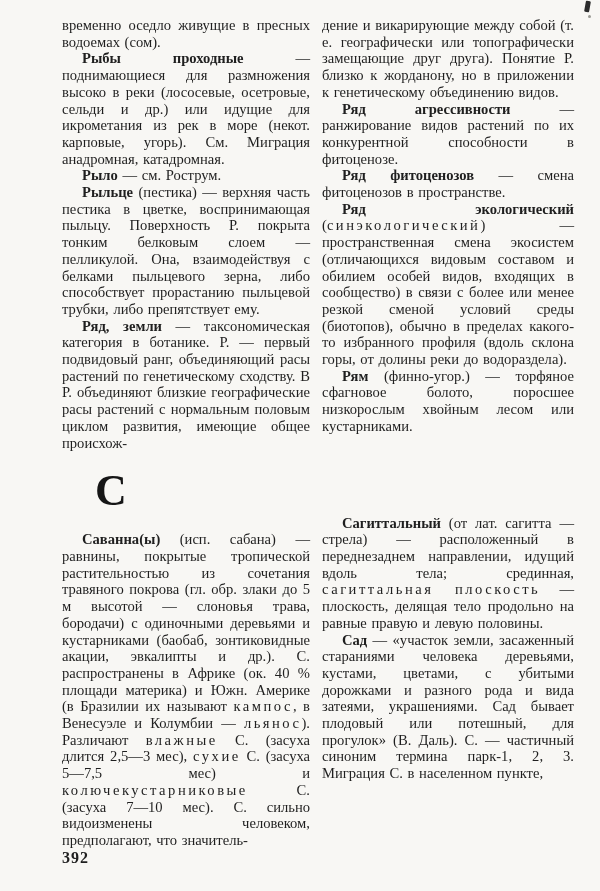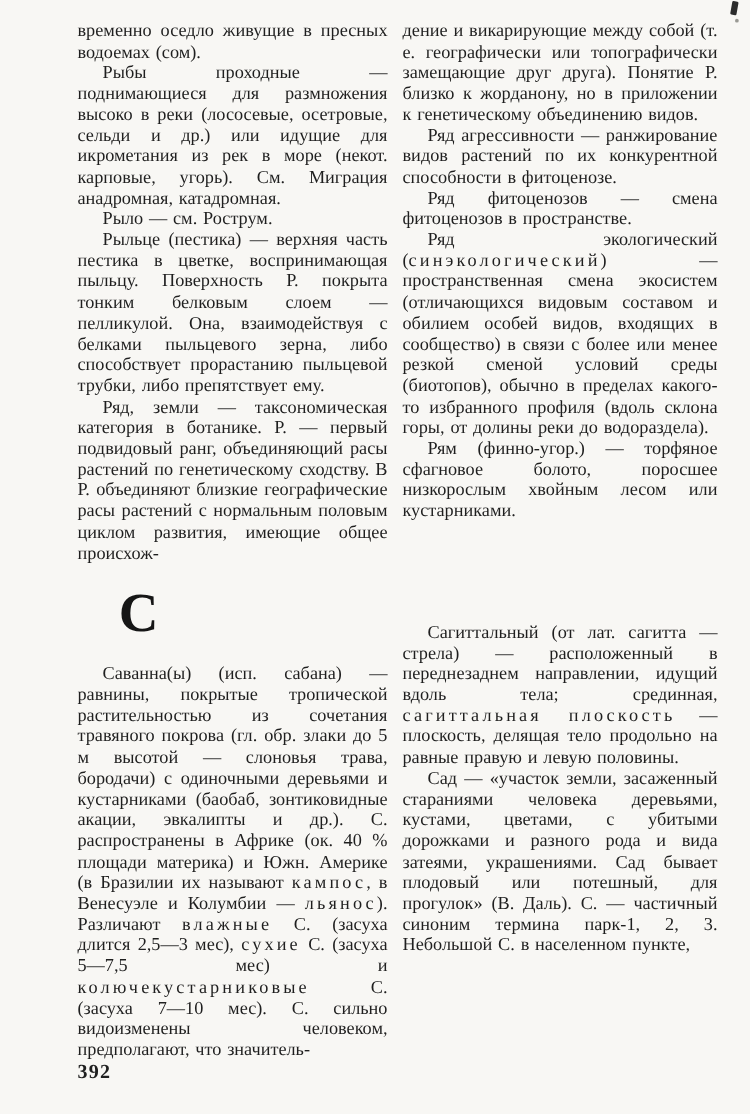--- a/index.html
+++ b/index.html
@@ -17,21 +17,21 @@
     top: 17px;
     font-size: 14.6px;
     line-height: 16.7px;
     text-align: justify;
     word-spacing: 1px;
   }
   .col-left  { left: 62px;  width: 248px; }
   .col-right { left: 322px; width: 252px; }
   .para { margin: 0; }
   .para.indent { text-indent: 20px; }
-  .b  { font-weight: normal; }
+  .b  { font-weight: bold; }
   .i  { }
   .sp { letter-spacing: 2.5px; }
   .section-heading {
     font-weight: bold;
     font-size: 44px;
     line-height: 48px;
     margin: 16px 0 16px 33px;
     text-align: left;
     color: #161616;
   }
@@ -69,18 +69,18 @@
       <p class="para indent"><span class="b">Саванна(ы)</span><span> (исп. сабана) — равнины, покрытые тропической растительностью из сочетания травяного покрова (гл. обр. злаки до 5 м высотой — слоновья трава, бородачи) с одиночными деревьями и кустарниками (баобаб, зонтиковидные акации, эвкалипты и др.). С. распространены в Африке (ок. 40 % площади материка) и Южн. Америке (в Бразилии их называют </span><span class="sp">кампос</span><span>, в Венесуэле и Колумбии — </span><span class="sp">льянос</span><span>). Различают </span><span class="sp">влажные</span><span> С. (засуха длится 2,5—3 мес), </span><span class="sp">сухие</span><span> С. (засуха 5—7,5 мес) и </span><span class="sp">колючекустарниковые</span><span> С. (засуха 7—10 мес). С. сильно видоизменены человеком, предполагают, что значитель-</span></p>
     </div>
   <div class="col col-right">
       <p class="para"><span>дение и </span><span class="i">викарирующие</span><span> между собой (т. е. географически или топографически замещающие друг друга). Понятие Р. близко к </span><span class="i">жорданону</span><span>, но в приложении к генетическому объединению видов.</span></p>
       <p class="para indent"><span class="b">Ряд агрессивности</span><span> — ранжирование видов растений по их конкурентной способности в </span><span class="i">фитоценозе.</span></p>
       <p class="para indent"><span class="b">Ряд фитоценозов</span><span> — смена </span><span class="i">фитоценозов</span><span> в пространстве.</span></p>
       <p class="para indent"><span class="b">Ряд экологический</span><span> (</span><span class="sp">синэкологический</span><span>) — пространственная смена </span><span class="i">экосистем</span><span> (отличающихся видовым составом и обилием особей видов, входящих в сообщество) в связи с более или менее резкой сменой условий среды (</span><span class="i">биотопов</span><span>), обычно в пределах какого-то избранного профиля (вдоль склона горы, от долины реки до водораздела).</span></p>
       <p class="para indent"><span class="b">Рям</span><span> (финно-угор.) — торфяное сфагновое </span><span class="i">болото</span><span>, поросшее низкорослым хвойным лесом или </span><span class="i">кустарниками.</span></p>
       <div class="spacer"></div>
       <p class="para indent"><span class="b">Сагиттальный</span><span> (от лат. сагитта — стрела) — расположенный в переднезаднем направлении, идущий вдоль тела; срединная, </span><span class="sp">сагиттальная плоскость</span><span> — плоскость, делящая тело продольно на равные правую и левую половины.</span></p>
-      <p class="para indent"><span class="b">Сад</span><span> — «участок земли, засаженный стараниями человека деревьями, кустами, цветами, с убитыми дорожками и разного рода и вида затеями, украшениями. Сад бывает плодовый или потешный, для прогулок» (В. Даль). С. — частичный синоним термина </span><span class="i">парк-1, 2, 3.</span><span> Небольшой С. в населенном пункте,</span></p>
+      <p class="para indent"><span class="b">Сад</span><span> — «участок земли, засаженный стараниями человека деревьями, кустами, цветами, с убитыми дорожками и разного рода и вида затеями, украшениями. Сад бывает плодовый или потешный, для прогулок» (В. Даль). С. — частичный синоним термина </span><span class="i">парк-1, 2, 3.</span><span> Миграция С. в населенном пункте,</span></p>
     </div>
   <div class="page-number">392</div>
   <div class="speck-1"></div>
   <div class="speck-2"></div>
 </div>
 
 </body></html>

